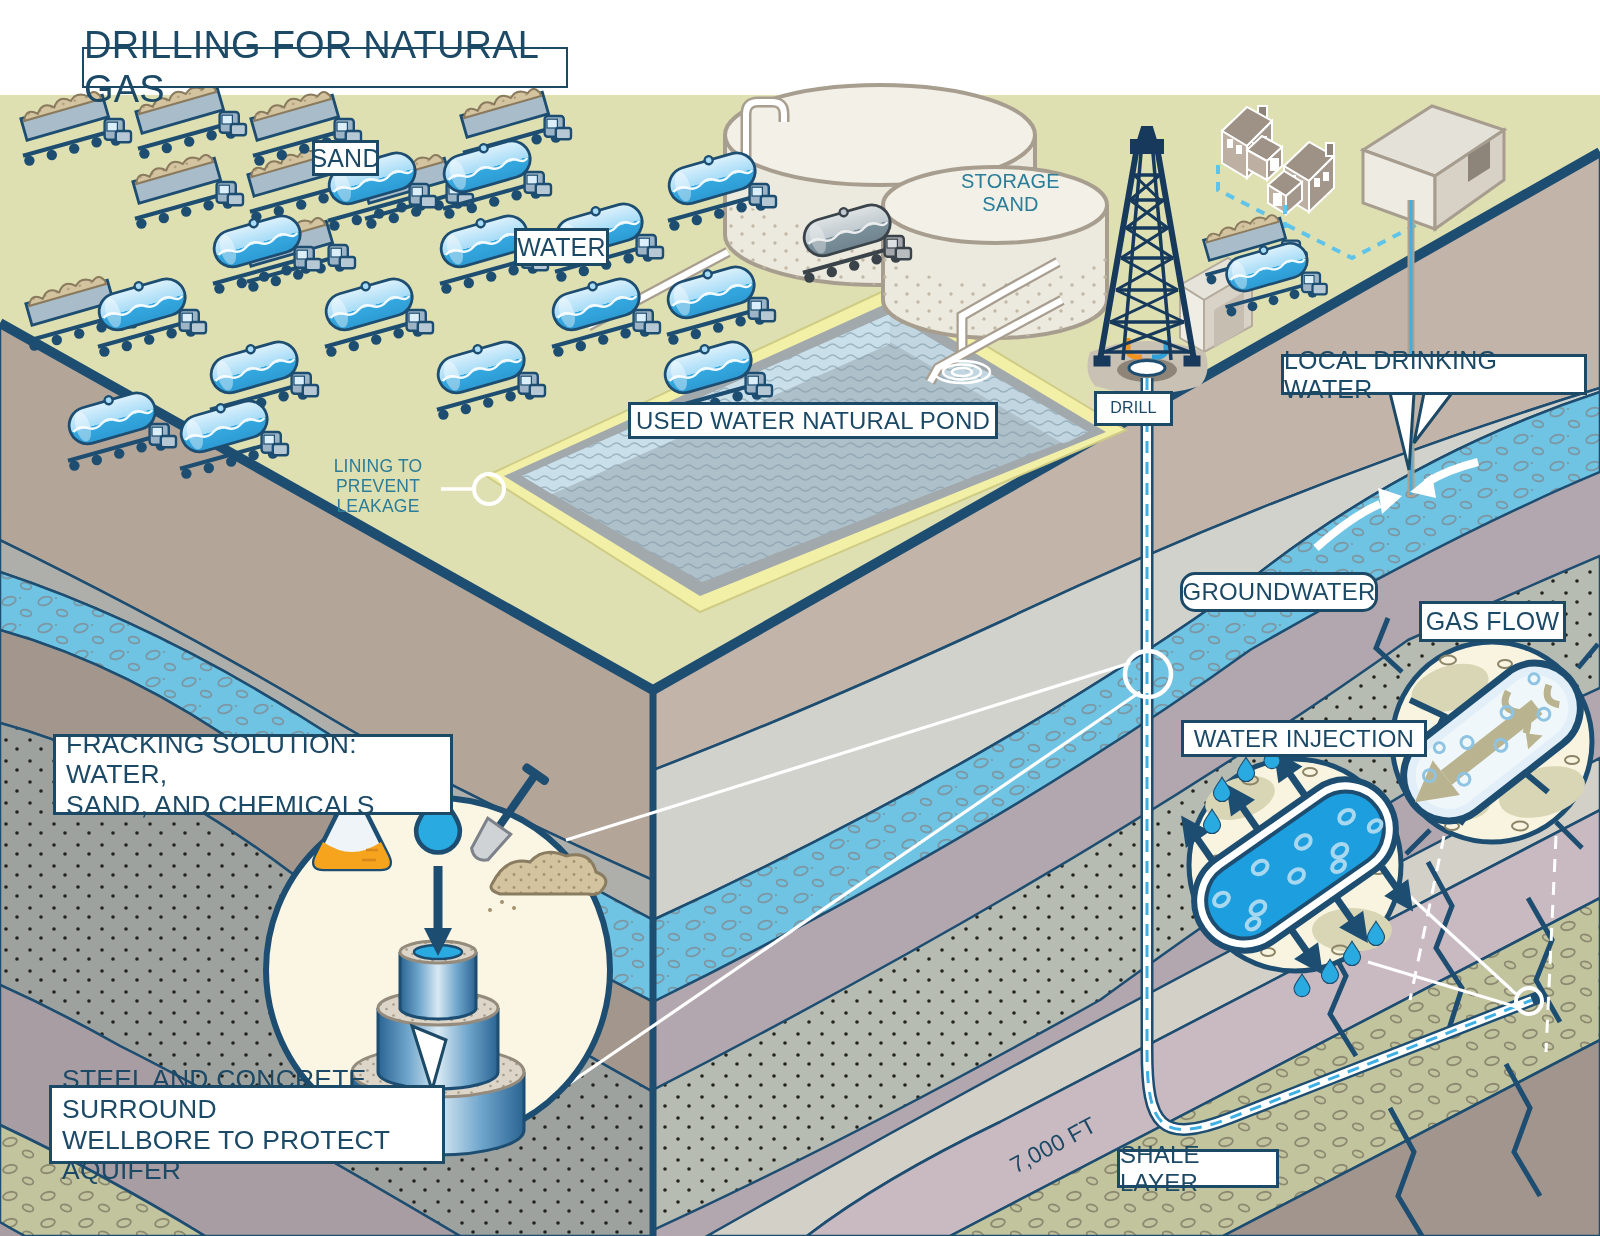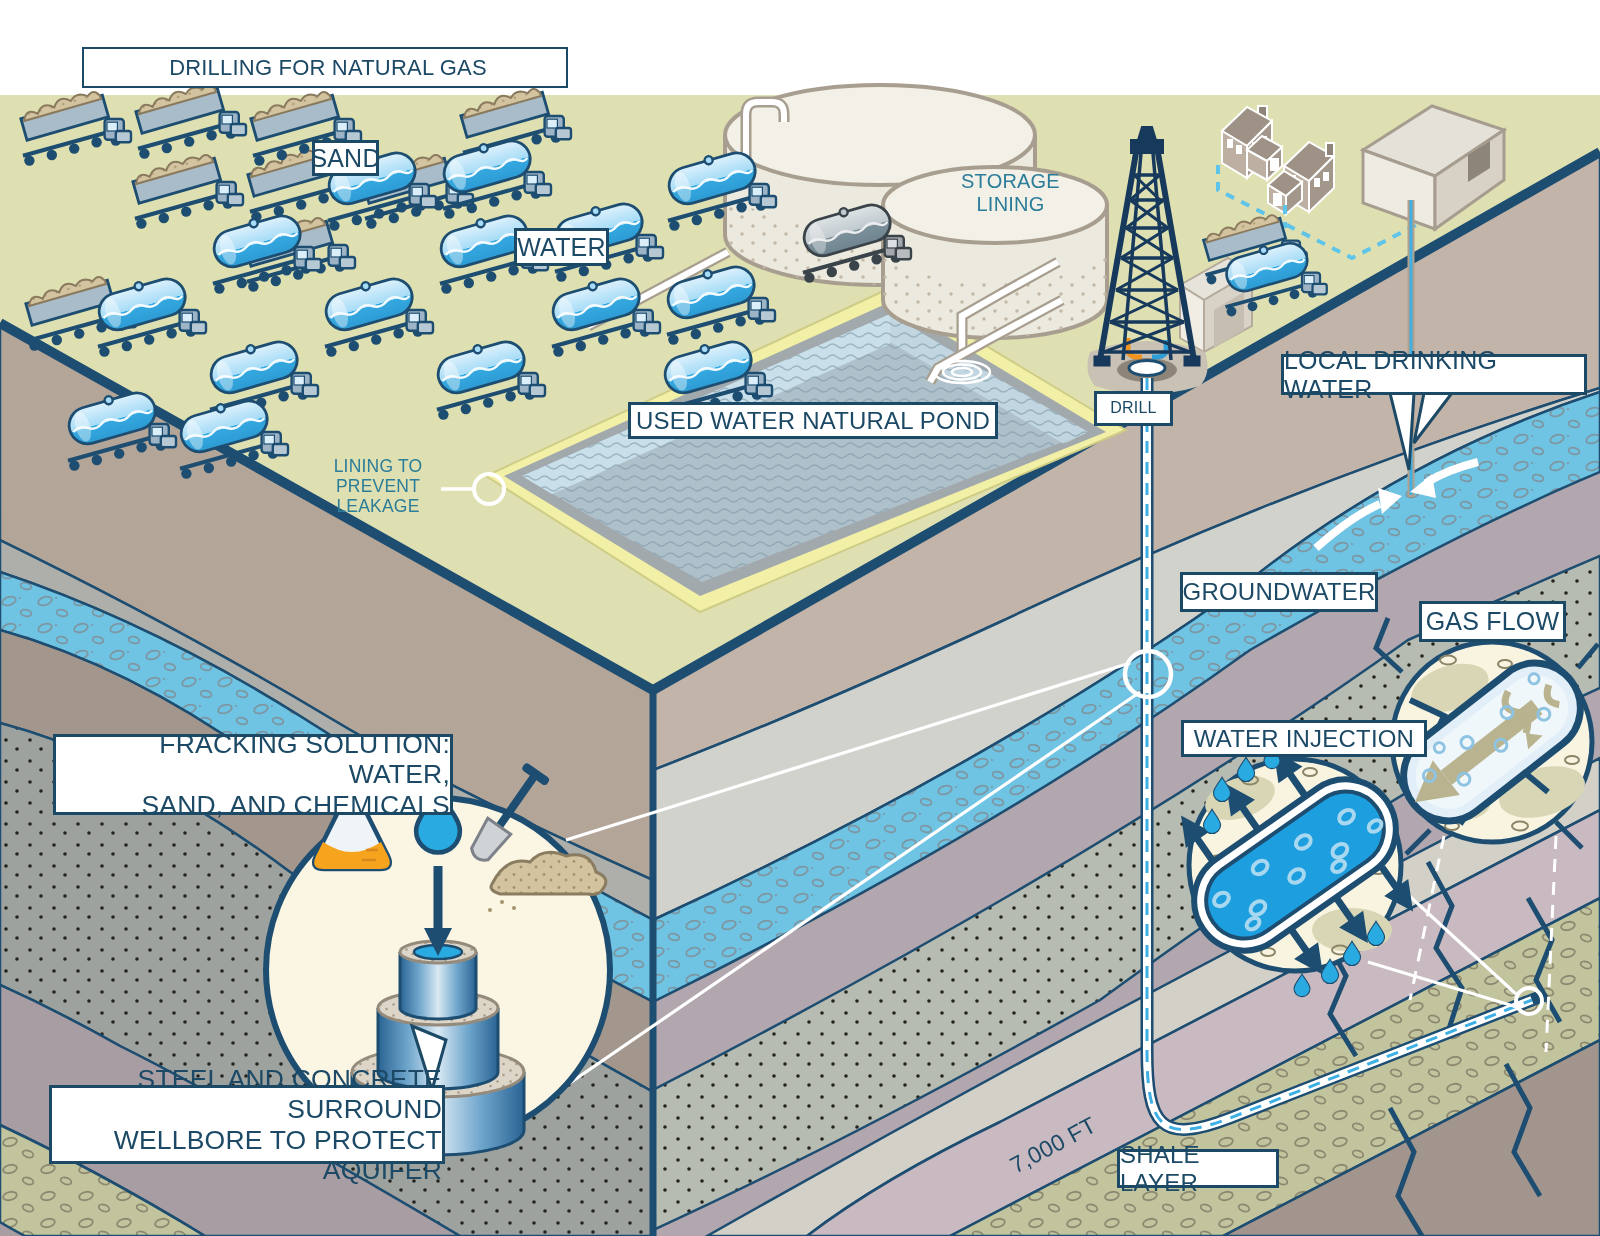--- a/index.html
+++ b/index.html
@@ -4,21 +4,21 @@
 <style>
   html,body{margin:0;padding:0;background:#fff;}
   #stage{position:relative;width:1600px;height:1236px;overflow:hidden;
          font-family:"Liberation Sans","DejaVu Sans",sans-serif;background:#fff;}
   #scene{position:absolute;left:0;top:0;}
   .lbl{position:absolute;box-sizing:border-box;background:#fff;border:3px solid #1c4965;
        color:#1c4965;display:flex;align-items:center;justify-content:center;
        white-space:pre-line;letter-spacing:.2px;line-height:1.15;}
   .lbl.noborder{background:transparent;border:none;}
   .teal{color:#2b7d99;}
-  .left{justify-content:flex-start;text-align:right;padding-left:10px;}
+  .left{justify-content:flex-start;text-align:left;padding-left:10px;}
   .ctr{text-align:center;}
 </style>
 </head>
 <body>
 
 <div id="stage">
 <svg id="scene" width="1600" height="1236" viewBox="0 0 1600 1236">
 <defs>
   <clipPath id="clipL">
           <polygon points="0,323 653,690 653,1236 0,1236"></polygon>
@@ -459,32 +459,32 @@
     <ellipse cx="438" cy="952" rx="24" ry="7" fill="#29abe2" stroke-width="2.5"></ellipse>
   </g>
   <rect x="433.5" y="866" width="9" height="64" fill="#1d4d70"></rect>
   <polygon points="424,928 452,928 438,956" fill="#1d4d70"></polygon>
 </g>
 <polygon points="412,1026 446,1040 432,1090" fill="#ffffff" stroke="#1c4965" stroke-width="3"></polygon>
 
 </svg>
 
 <div class="lbl noborder" style="left:0;top:0;width:0;height:0;"></div>
-<div class="lbl" style="left:82px;top:47px;width:486px;height:41px;font-size:22px;border-width:2.5px;padding-left:6px;">DRILLING FOR NATURAL GAS</div>
+<div class="lbl" style="left:82px;top:47px;width:486px;height:41px;font-size:38px;border-width:2.5px;">DRILLING FOR NATURAL GAS</div>
 <div class="lbl" style="left:312px;top:140px;width:67px;height:36px;font-size:25px;">SAND</div>
 <div class="lbl" style="left:514px;top:228px;width:95px;height:38px;font-size:25px;">WATER</div>
 <div class="lbl noborder teal ctr" style="left:938px;top:166px;width:145px;height:54px;font-size:20px;">STORAGE
-LINING</div>
+SAND</div>
 <div class="lbl noborder teal ctr" style="left:322px;top:446px;width:112px;height:80px;font-size:17.5px;">LINING TO
 PREVENT
 LEAKAGE</div>
 <div class="lbl" style="left:628px;top:402px;width:370px;height:37px;font-size:24px;">USED WATER NATURAL POND</div>
 <div class="lbl" style="left:1094px;top:391px;width:79px;height:35px;font-size:16px;">DRILL</div>
 <div class="lbl" style="left:1281px;top:354px;width:306px;height:41px;font-size:25px;">LOCAL DRINKING WATER</div>
-<div class="lbl" style="left:1180px;top:572px;width:198px;height:40px;font-size:24px;">GROUNDWATER</div>
+<div class="lbl" style="left:1180px;top:572px;width:198px;height:40px;font-size:24px;border-radius:15px;">GROUNDWATER</div>
 <div class="lbl" style="left:1419px;top:601px;width:147px;height:41px;font-size:25px;">GAS FLOW</div>
 <div class="lbl" style="left:1181px;top:720px;width:246px;height:37px;font-size:24px;">WATER INJECTION</div>
 <div class="lbl left" style="left:53px;top:734px;width:400px;height:81px;font-size:26.5px;">FRACKING SOLUTION: WATER,
 SAND, AND CHEMICALS</div>
 <div class="lbl left" style="left:49px;top:1085px;width:396px;height:79px;font-size:26.5px;">STEEL AND CONCRETE SURROUND
 WELLBORE TO PROTECT AQUIFER</div>
 <div class="lbl noborder" style="left:988px;top:1128px;width:130px;height:34px;font-size:23px;
      transform:rotate(-28deg);color:#1c4965;">7,000 FT</div>
 <div class="lbl" style="left:1117px;top:1149px;width:162px;height:39px;font-size:24px;">SHALE LAYER</div>
 </div>

